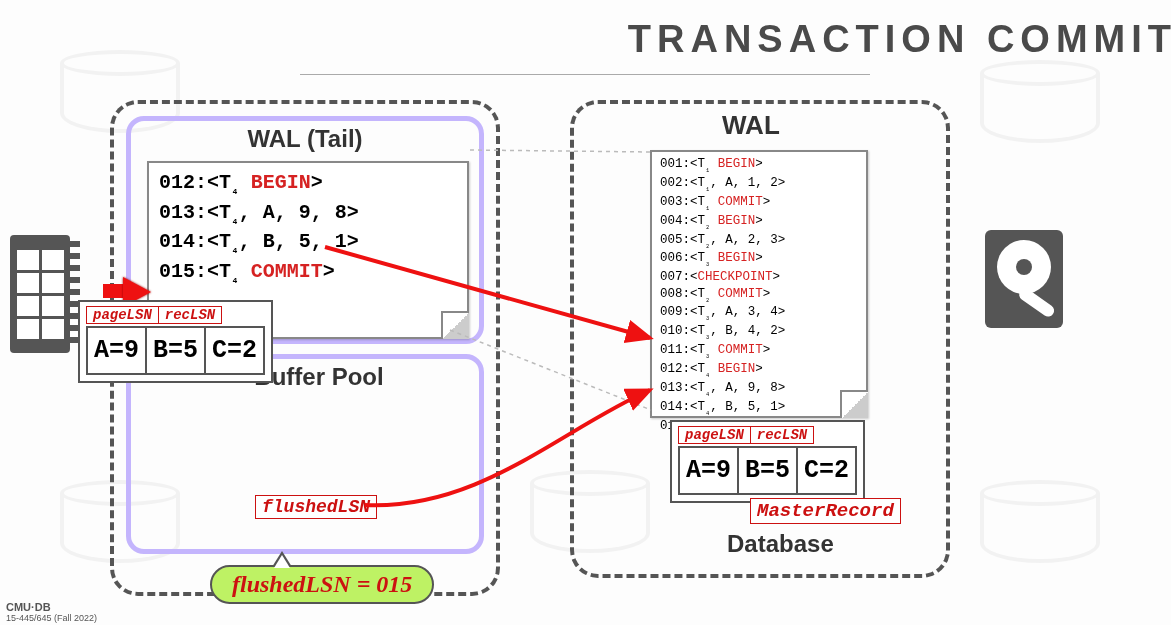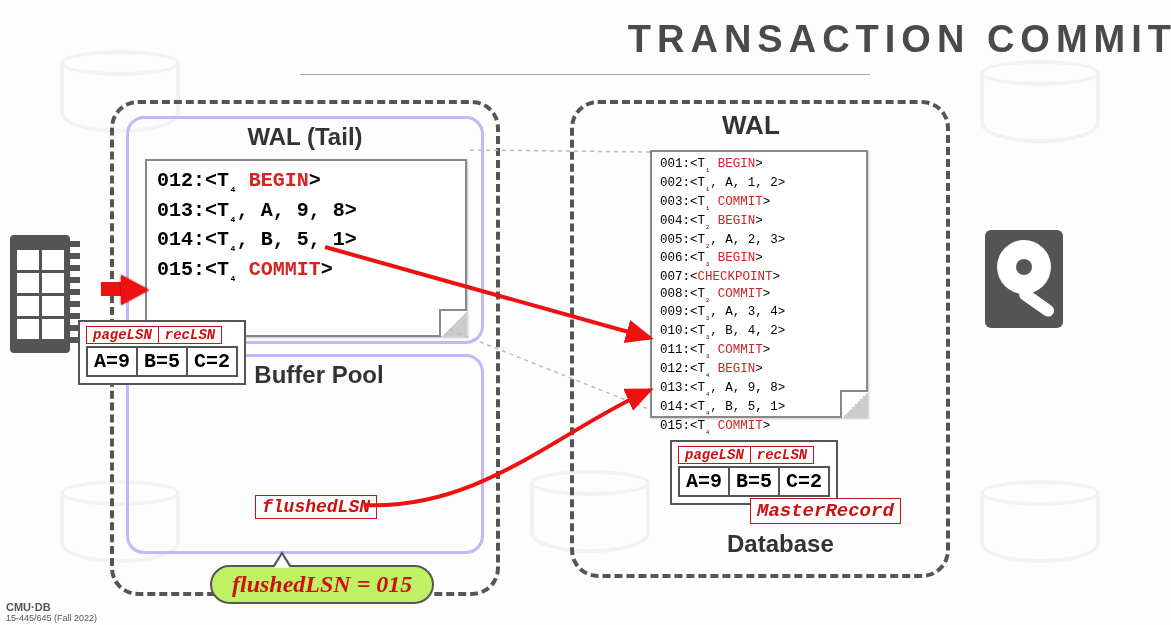--- a/index.html
+++ b/index.html
@@ -43,21 +43,21 @@
   .dashed-box {
     position:absolute;
     border:4px dashed #555;
     border-radius:28px;
   }
   #mem-box  { left:110px; top:100px; width:390px; height:496px; }
   #disk-box { left:570px; top:100px; width:380px; height:478px; }
 
   .inner-panel {
     position:absolute;
-    border:3px solid #c4b5fd;
+    border:5px solid #c4b5fd;
     border-radius:18px;
     background:transparent;
   }
   #wal-tail-panel   { left:12px; top:12px;  width:358px; height:228px; }
   #buffer-pool-panel{ left:12px; top:250px; width:358px; height:200px;padding-left:28px; }
 
   .panel-title {
     text-align:center;
     font-weight:800;
     color:#333;
@@ -105,21 +105,20 @@
     width:20px; height:14px;
     background:#e11;
   }
 
   
   .mini-table{
     position:absolute;
     background:#fff;
     border:2px solid #555;
     padding:4px 6px 6px 6px;
-    margin-top:20px;
   }
   .mini-head{
     display:flex;
     border:1px solid #c11;
     width:max-content;
   }
   .mini-head span{
     color:#c11;
     font-style:italic;
     font-weight:700;
@@ -130,22 +129,22 @@
   }
   .mini-head span:last-child{border-right:none;}
   .mini-cells{
     display:flex;
     border:2px solid #555;
     margin-top:2px;
   }
   .mini-cells span{
     font-family:"Courier New",monospace;
     font-weight:700;
-    font-size:20px;
-    padding:2px 6px;
+    font-size:25px;
+    padding:8px 6px;
     border-right:2px solid #555;
   }
   .mini-cells span:last-child{border-right:none;}
   #bp-table   { left:78px;  top:300px; }
   #disk-table { left:670px; top:420px; }
 
   .red-tag{
     position:absolute;
     font-family:"Courier New",monospace;
     color:#c11;

